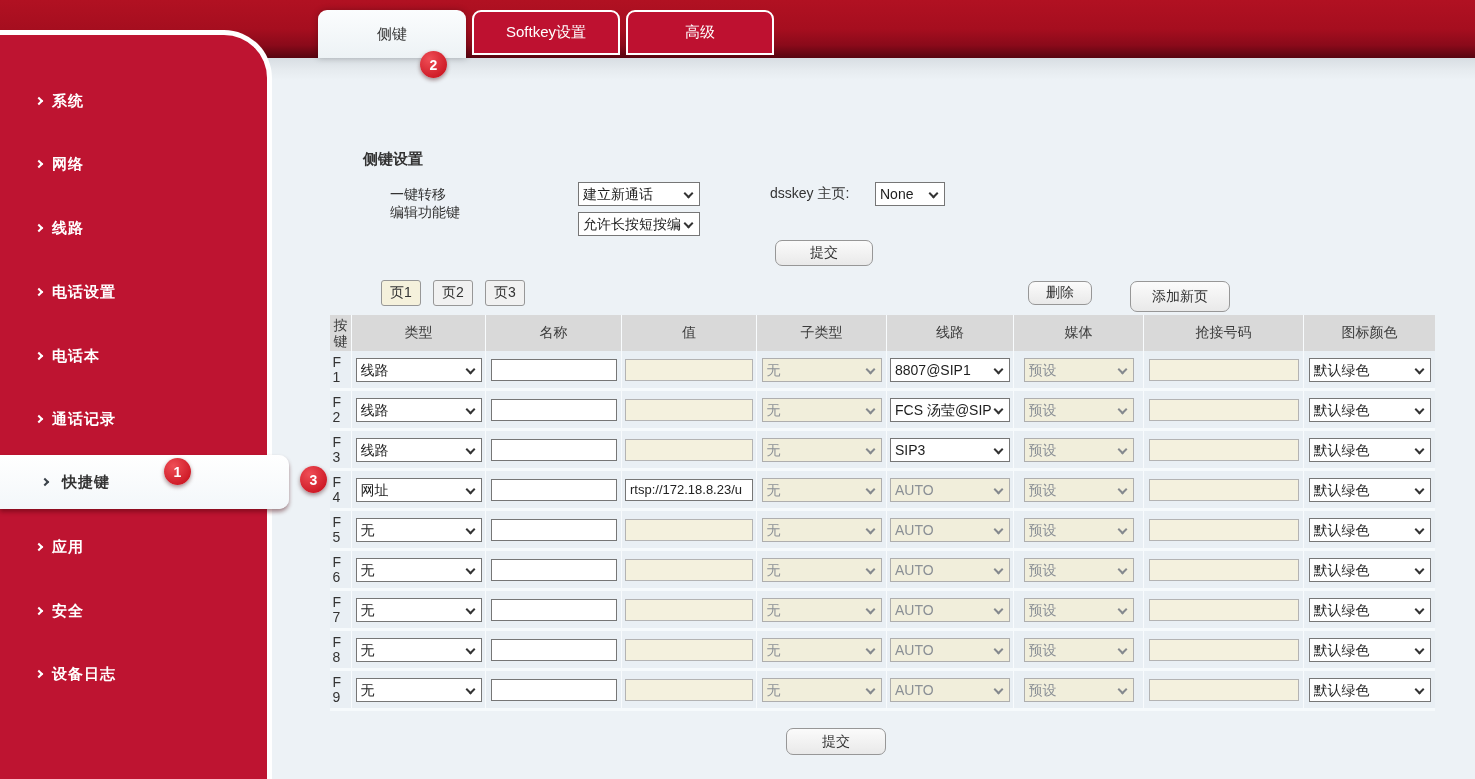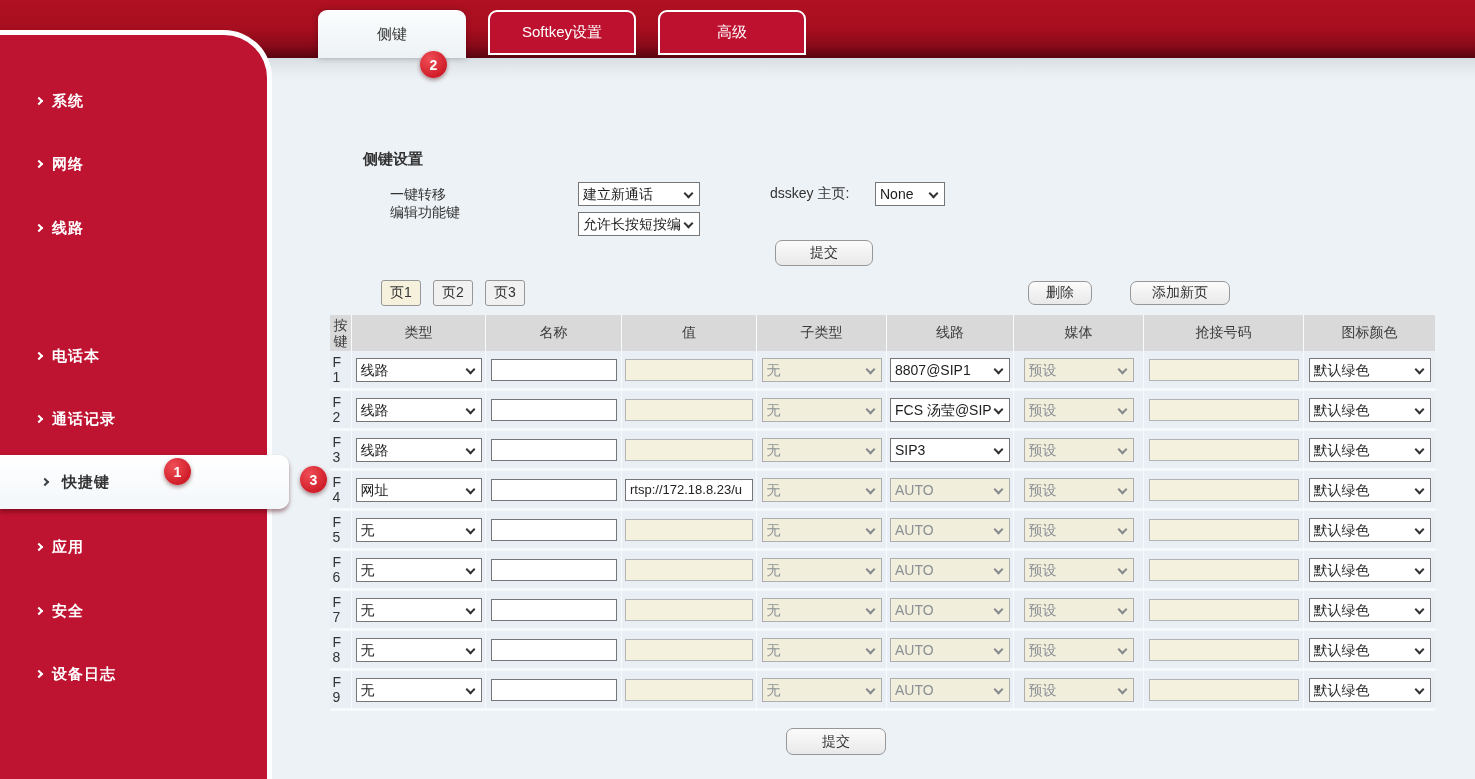--- a/index.html
+++ b/index.html
@@ -15,21 +15,21 @@
     position:absolute; left:0; top:0; width:1475px; height:58px;
     background:linear-gradient(180deg,#b11122 0%,#a60e1f 50%,#8a0a1a 78%,#570510 100%);
     z-index:1;
   }
   .strip {
     position:absolute; left:0; top:58px; width:1475px; height:22px;
     background:linear-gradient(180deg,#d8dee3 0%,#e6ebef 55%,#edf2f6 100%);
     z-index:1;
   }
   
-  .tabs { position:absolute; left:318px; top:10px; display:flex; gap:22px; z-index:5; }
+  .tabs { position:absolute; left:318px; top:10px; display:flex; gap:6px; z-index:5; }
   .tab {
     width:148px; height:45px; display:flex; align-items:center; justify-content:center;
     font-size:15px; color:#fff; background:#be1130;
     border:2px solid #fff; border-radius:9px 9px 0 0; cursor:pointer;
   }
   .tab.active {
     height:48px; background:linear-gradient(180deg,#fbfdfe,#edf2f5);
     color:#333; border:none; border-radius:9px 9px 0 0;
     box-shadow:0 0 6px rgba(0,0,0,.25);
   }
@@ -134,20 +134,24 @@
       <span class="side-label">系统</span>
     </div>
     <div class="side-item" style="top: 116px;">
       <span class="chev"></span>
       <span class="side-label">网络</span>
     </div>
     <div class="side-item" style="top: 180px;">
       <span class="chev"></span>
       <span class="side-label">线路</span>
     </div>
+    <div class="side-item" style="top: 244px;">
+      <span class="chev"></span>
+      <span class="side-label">电话设置</span>
+    </div>
     <div class="side-item" style="top: 308px;">
       <span class="chev"></span>
       <span class="side-label">电话本</span>
     </div>
     <div class="side-item" style="top: 371px;">
       <span class="chev"></span>
       <span class="side-label">通话记录</span>
     </div>
     <div class="side-item active" style="top: 420px;">
       <span class="chev"></span>
@@ -189,21 +193,21 @@
 </span>
 
 <button class="btn" style="left:775px; top:240px; width:98px; height:26px;">提交</button>
 
 <div class="pager">
     <div class="pbtn active">页1</div>
     <div class="pbtn">页2</div>
     <div class="pbtn">页3</div>
   </div>
 <button class="btn" style="left:1028px; top:281px; width:64px; height:24px;">删除</button>
-<button class="btn" style="left:1130px; top:281px; width:100px; height:24px;">添加新页</button>
+<button class="btn" style="left:1130px; top:281px; width:100px; height:31px;">添加新页</button>
 
 <div class="dss-table">
     <div class="thead">
       <div class="cell c0">
         <span class="hdr2">按键</span>
       </div>
       <div class="cell c1">
         <span>类型</span>
       </div>
       <div class="cell c2">

